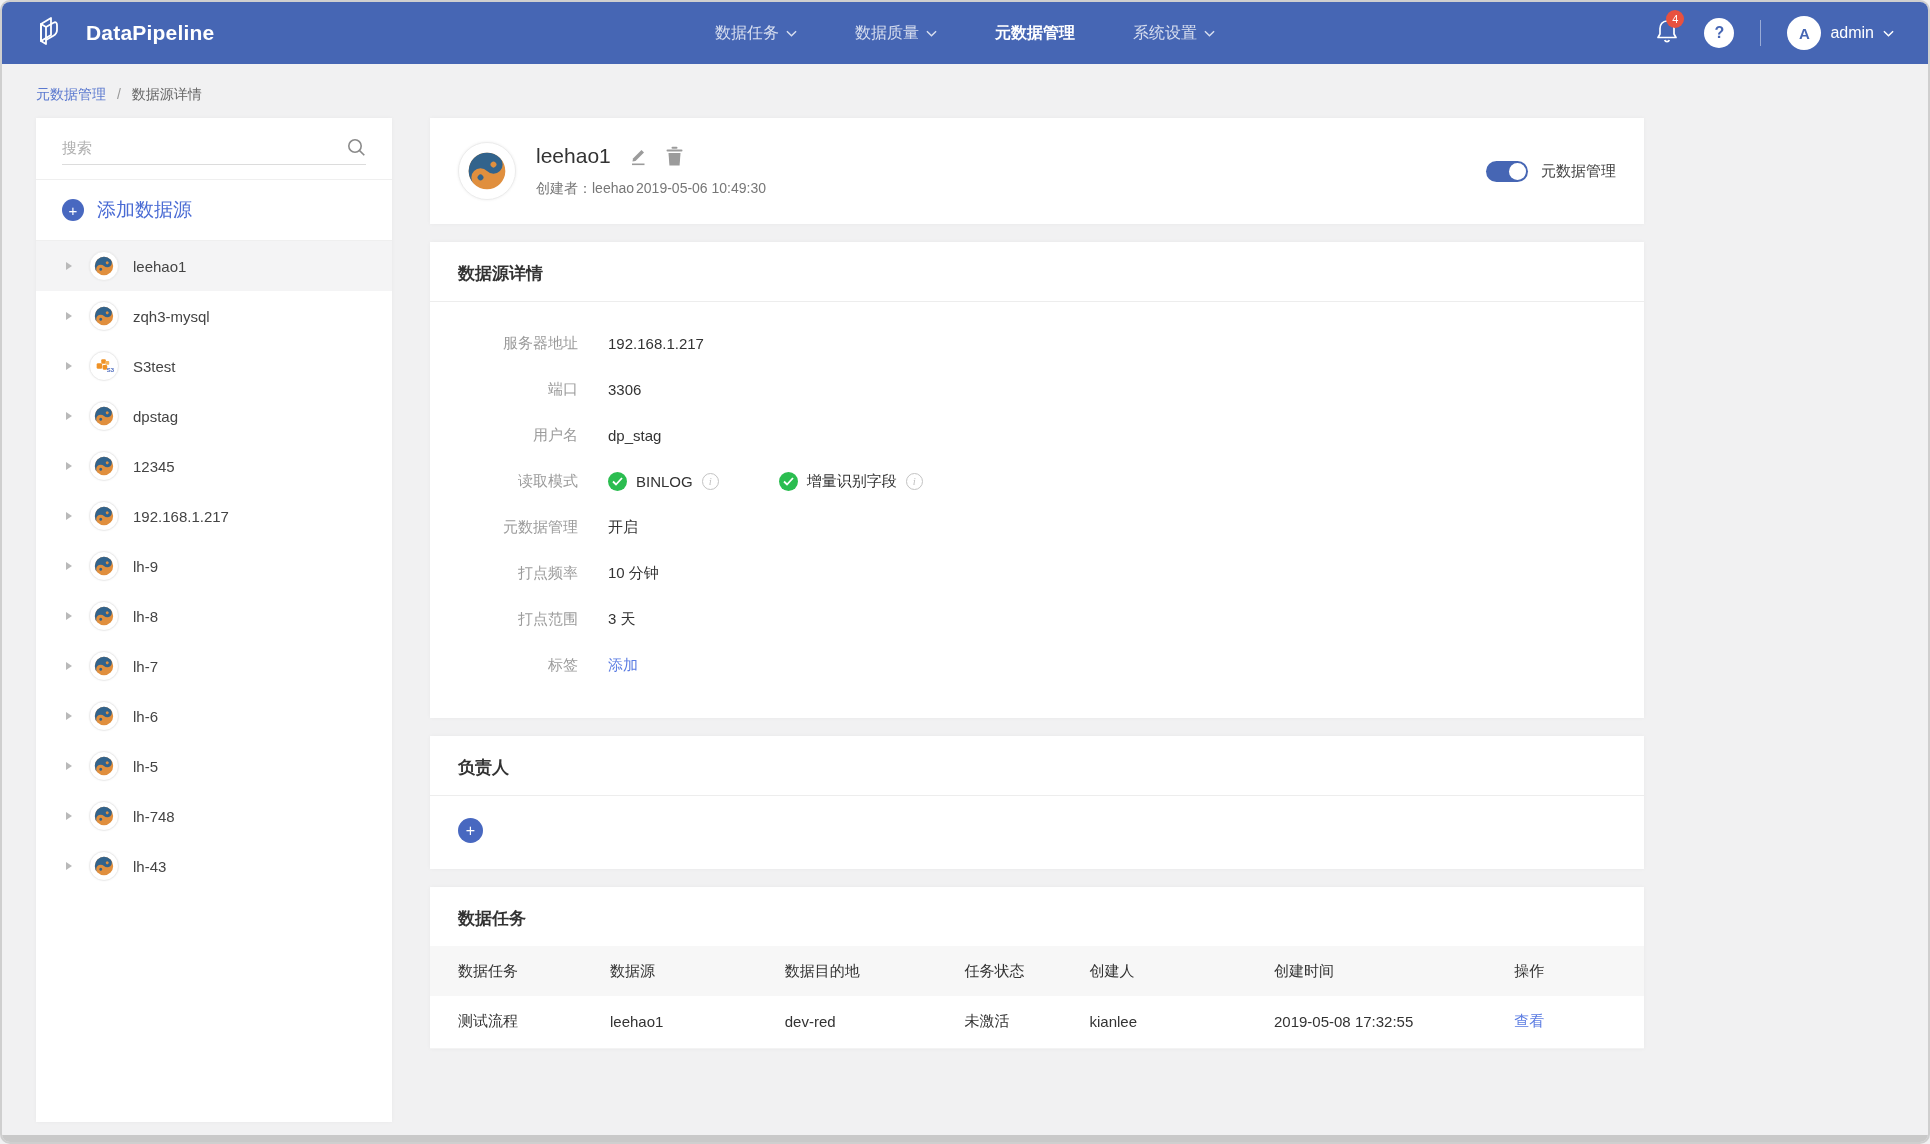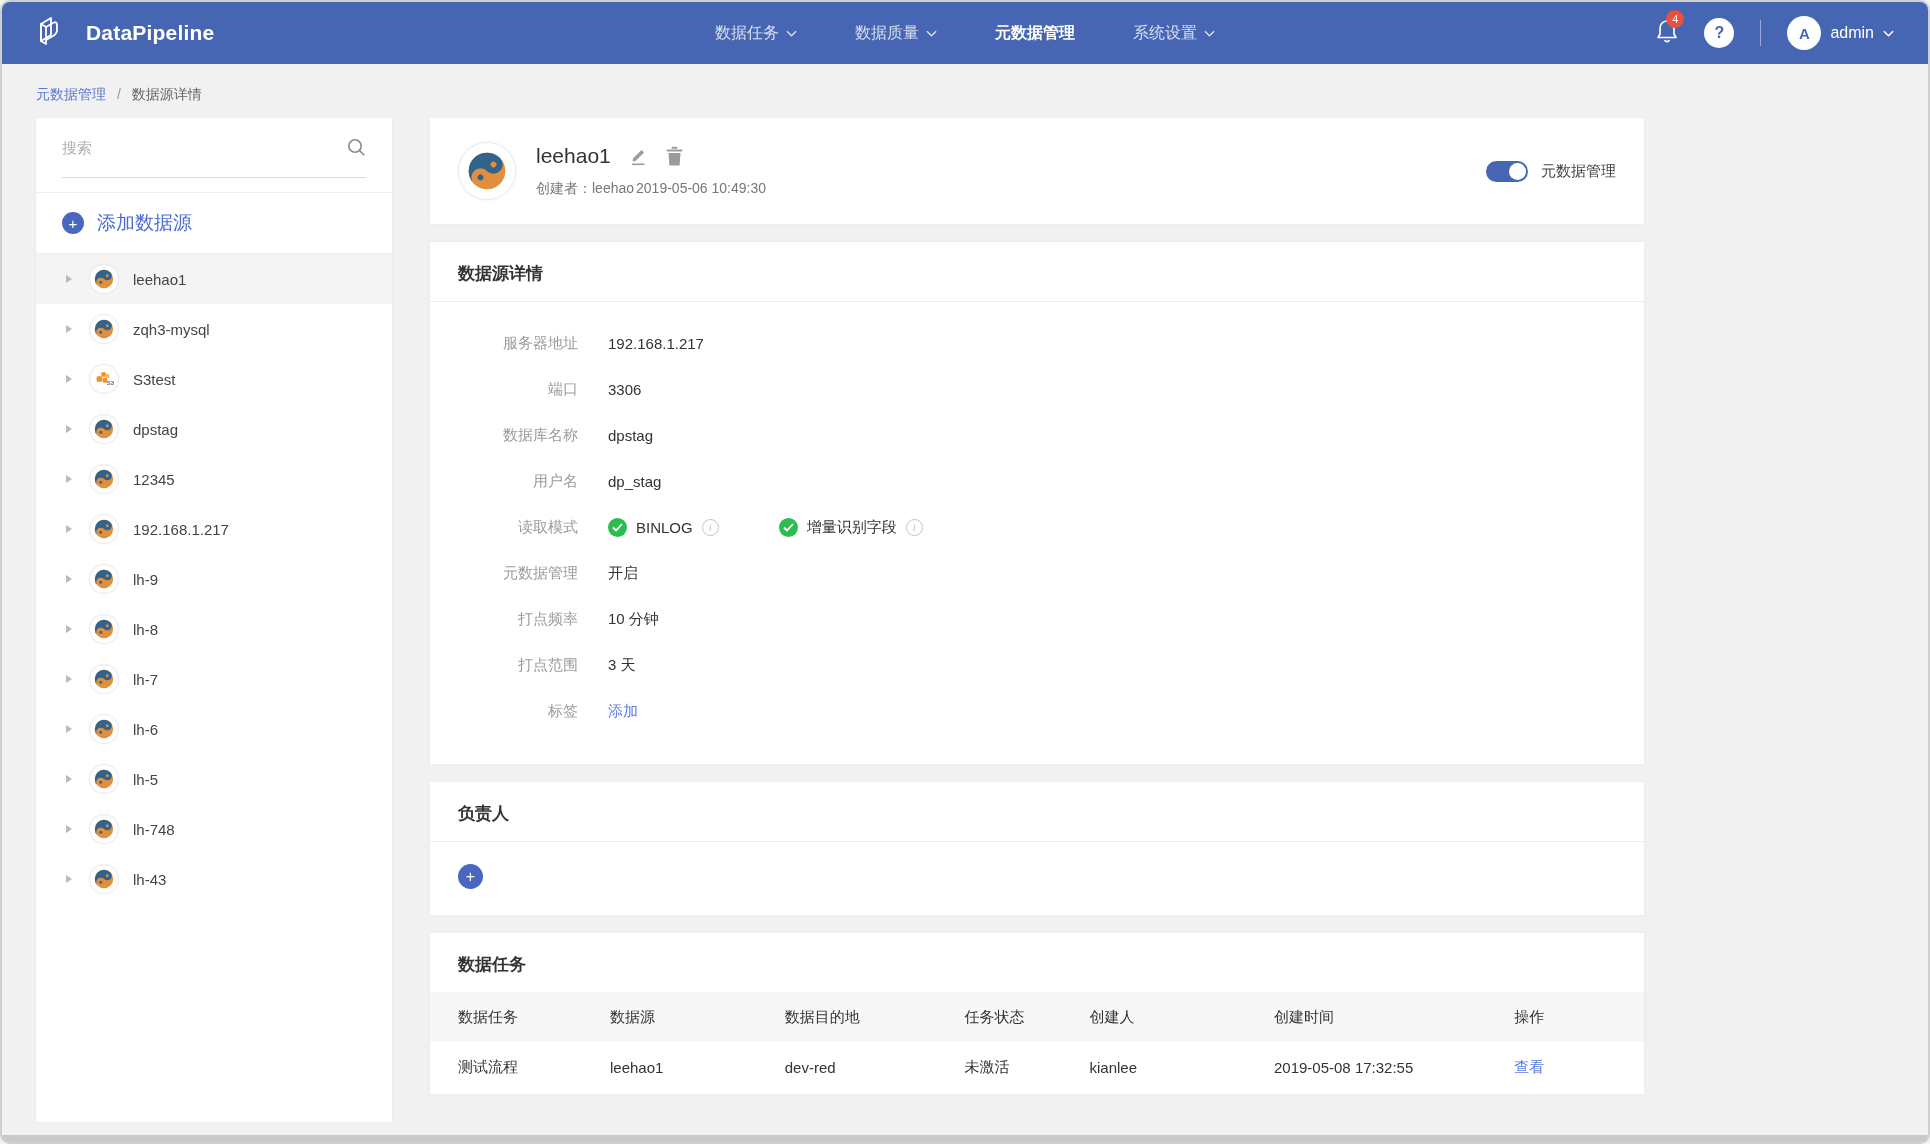--- a/index.html
+++ b/index.html
@@ -46,21 +46,21 @@
   .breadcrumb .bc-link { color:#5b79cf; cursor:pointer; }
   .breadcrumb .bc-sep { margin:0 7px; color:#999; }
 
   
   .layout { display:flex; align-items:flex-start; padding:0 0 0 34px; }
   .sidebar {
     width:356px; background:#fff; height:1004px; flex:none;
     box-shadow:0 0 4px rgba(0,0,0,.04);
   }
   .search-block { padding:20px 26px 14px; border-bottom:1px solid #efefef; }
-  .search-row { display:flex; align-items:center; border-bottom:1px solid #dcdcdc; padding-bottom:20px; }
+  .search-row { display:flex; align-items:center; border-bottom:1px solid #dcdcdc; padding-bottom:7px; }
   .search-input { flex:1; border:none; outline:none; font-size:15px; color:#333; font-family:inherit; }
   .search-input::placeholder { color:#b0b0b0; }
   .add-row { display:flex; align-items:center; gap:13px; padding:17px 26px; border-bottom:1px solid #efefef; cursor:pointer; }
   .add-label { color:#4a6bd4; font-size:19px; }
   .plus-circle {
     width:22px; height:22px; border-radius:50%; background:#4868c0; color:#fff;
     display:flex; align-items:center; justify-content:center; font-size:15px; line-height:1;
   }
   .tree { height:660px; overflow:hidden; }
   .tree-item { display:flex; align-items:center; height:50px; padding-left:30px; cursor:pointer; }
@@ -457,24 +457,20 @@
       <div class="section-title">数据源详情</div>
       <div class="section-divider"></div>
       <div class="detail-body">
         <div class="field-row">
           <span class="field-label">服务器地址</span>
           <span class="field-value">192.168.1.217</span>
         </div>
         <div class="field-row">
           <span class="field-label">端口</span>
           <span class="field-value">3306</span>
-        </div>
-        <div class="field-row">
-          <span class="field-label">数据库名称</span>
-          <span class="field-value">dpstag</span>
         </div>
         <div class="field-row">
           <span class="field-label">用户名</span>
           <span class="field-value">dp_stag</span>
         </div>
 
         <div class="field-row">
           <span class="field-label">读取模式</span>
           <div class="mode-badges">
             <div class="mode-badge">

